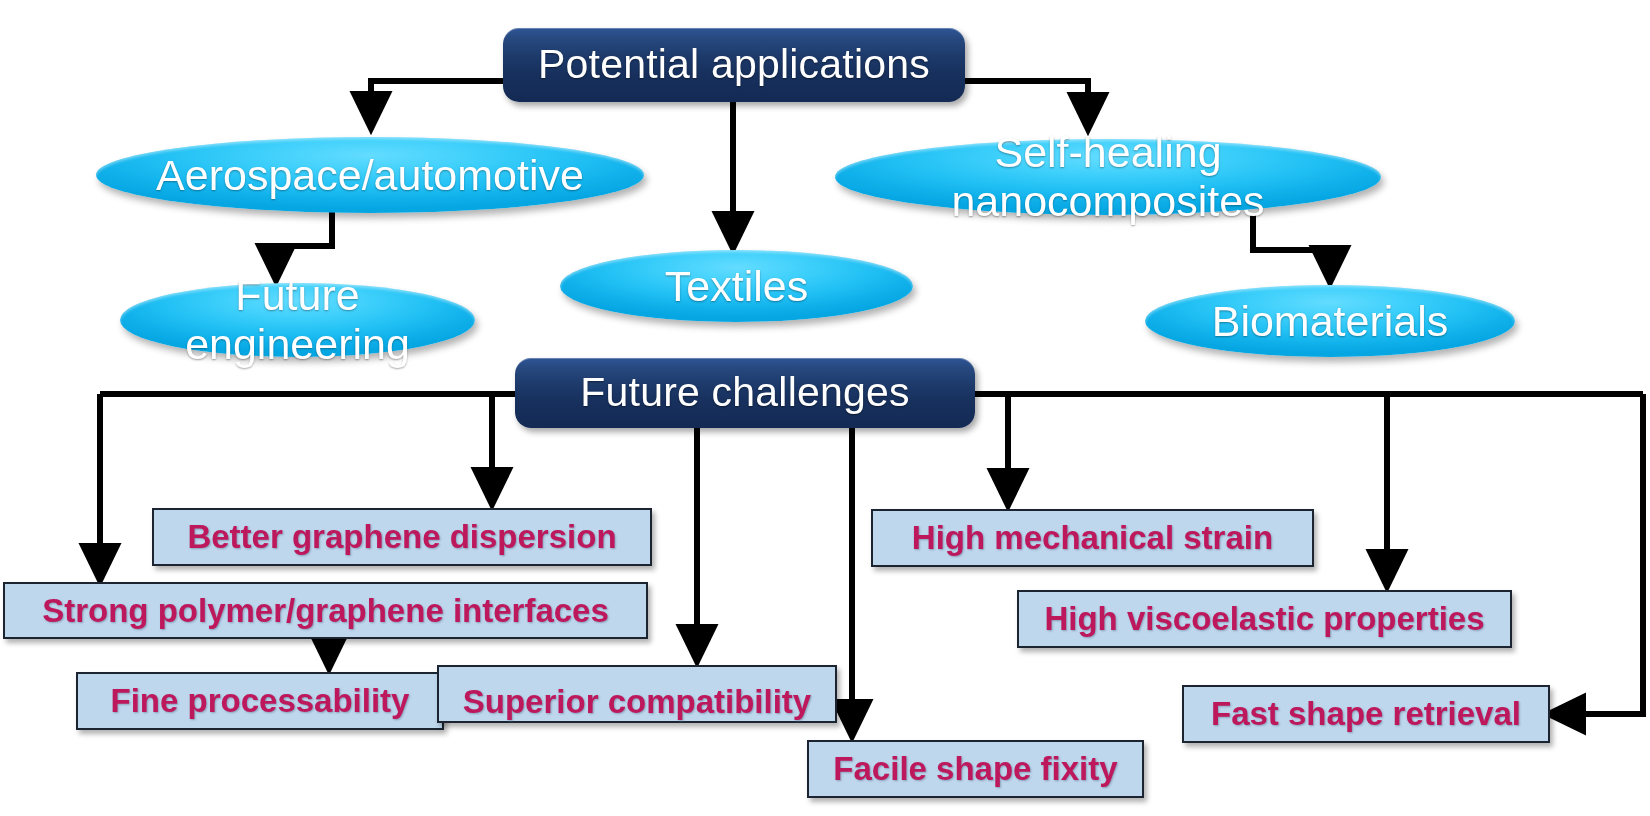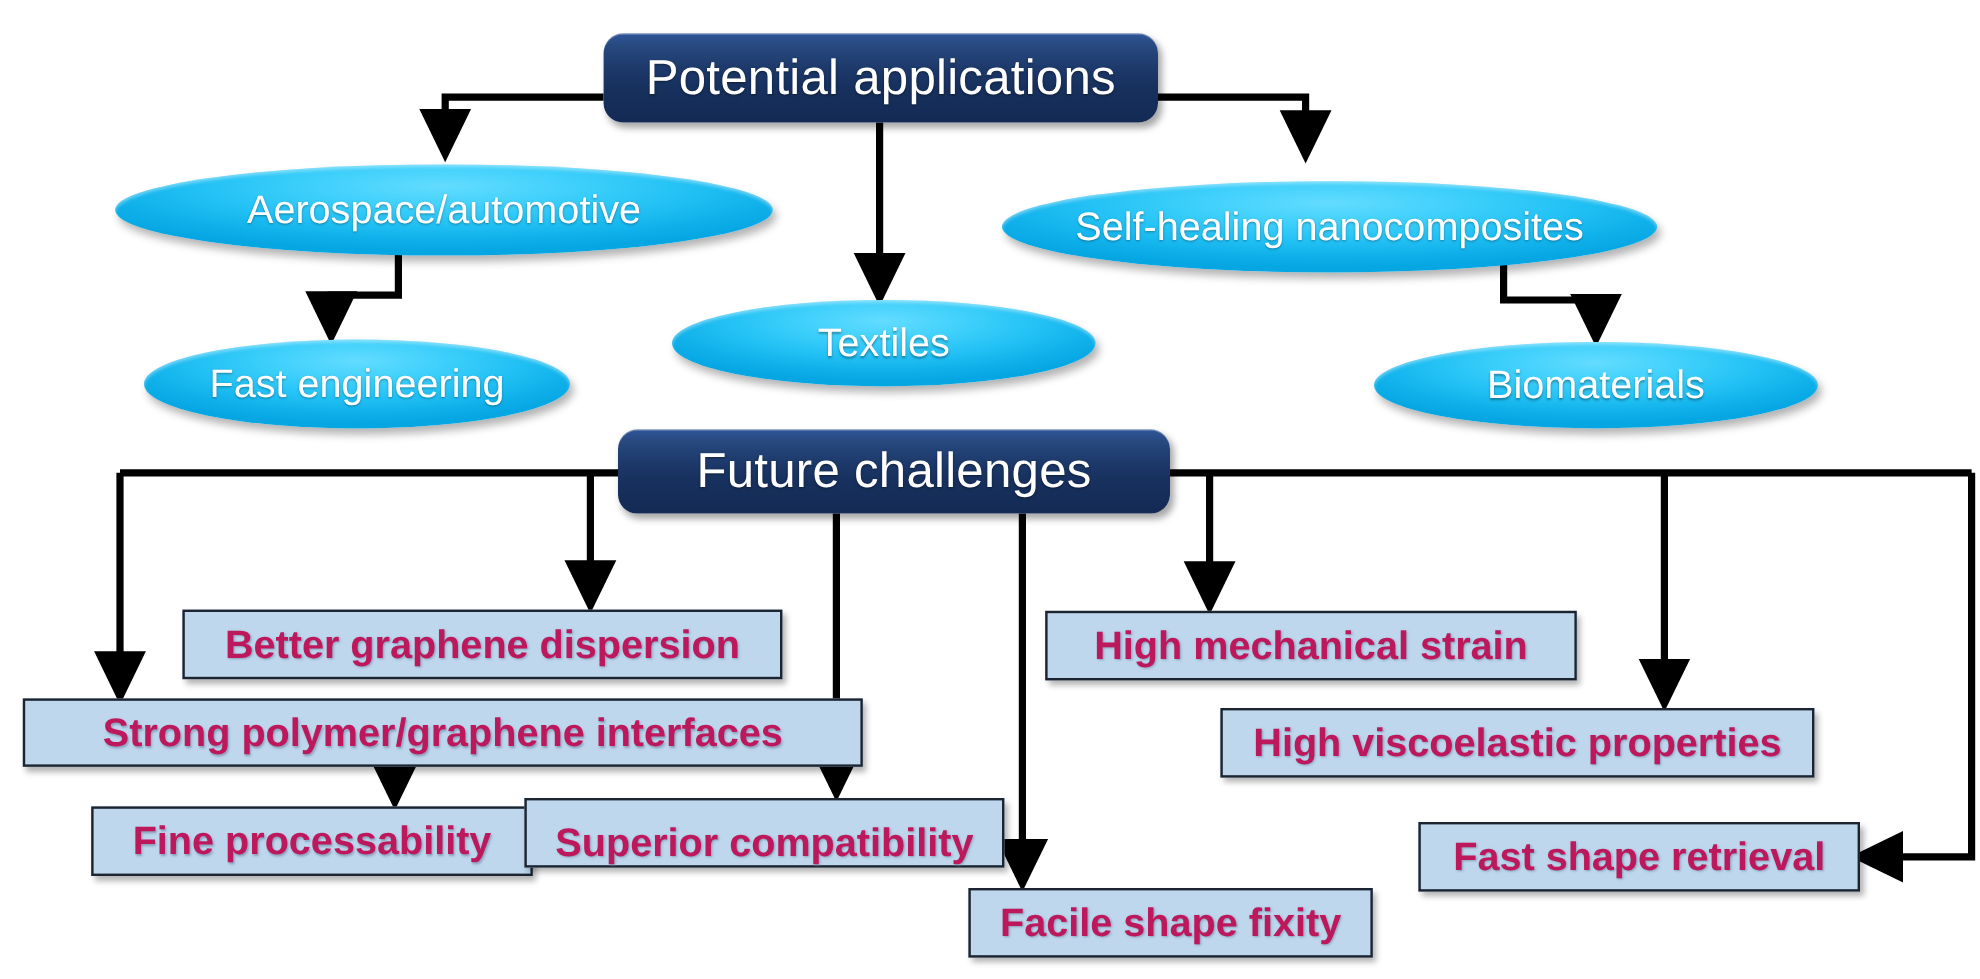--- a/index.html
+++ b/index.html
@@ -25,21 +25,21 @@
   }
   .hdr .cap{position:relative;top:-1px;}
 
   
   .ell{
     border-radius:50%;
     background:
       radial-gradient(ellipse 62% 70% at 50% 24%, #63dcff 0%, #3fd0fb 32%, #24c2f5 58%, #12b3ec 80%, #05a6e2 100%);
     box-shadow:3px 5px 7px rgba(0,0,0,0.30), inset 0 2px 3px rgba(255,255,255,0.40);
     color:#ffffff;
-    font-size:33px;
+    font-size:43px;
     text-shadow:0 1px 2px rgba(0,0,0,0.35);
     z-index:3;
   }
 
   
   .chl{
     background:#bed7ed;
     border:2.5px solid #1b2430;
     box-shadow:3px 4px 5px rgba(0,0,0,0.30);
     color:#be185d;
@@ -92,40 +92,40 @@
 
   <div class="node hdr" style="left:515px;top:334px;width:460px;height:70px;">
     <span class="cap">Future challenges</span>
   </div>
 
   <div class="node ell" style="left:96px;top:113px;width:548px;height:76px;">
     <span>Aerospace/automotive</span>
   </div>
 
   <div class="node ell" style="left:120px;top:259px;width:355px;height:74px;">
-    <span>Fast engineering</span>
+    <span>Future engineering</span>
   </div>
 
   <div class="node ell" style="left:560px;top:226px;width:353px;height:72px;">
     <span>Textiles</span>
   </div>
 
-  <div class="node ell" style="left:835px;top:127px;width:546px;height:76px;text-align:center;">
+  <div class="node ell" style="left:835px;top:115px;width:546px;height:76px;text-align:center;">
     <span>Self-healing nanocomposites</span>
   </div>
 
   <div class="node ell" style="left:1145px;top:261px;width:370px;height:72px;">
     <span>Biomaterials</span>
   </div>
 
   <div class="node chl" style="left:152px;top:484px;width:500px;height:58px;">
     <span>Better graphene dispersion</span>
   </div>
 
-  <div class="node chl" style="left:19px;top:558px;width:700px;height:57px;">
+  <div class="node chl" style="left:3px;top:558px;width:645px;height:57px;">
     <span>Strong polymer/graphene interfaces</span>
   </div>
 
   <div class="node chl" style="left:76px;top:648px;width:368px;height:58px;">
     <span>Fine processability</span>
   </div>
 
   <div class="node chl" style="left:437px;top:641px;width:400px;height:58px;align-items:flex-end;">
     <span>Superior compatibility</span>
   </div>

